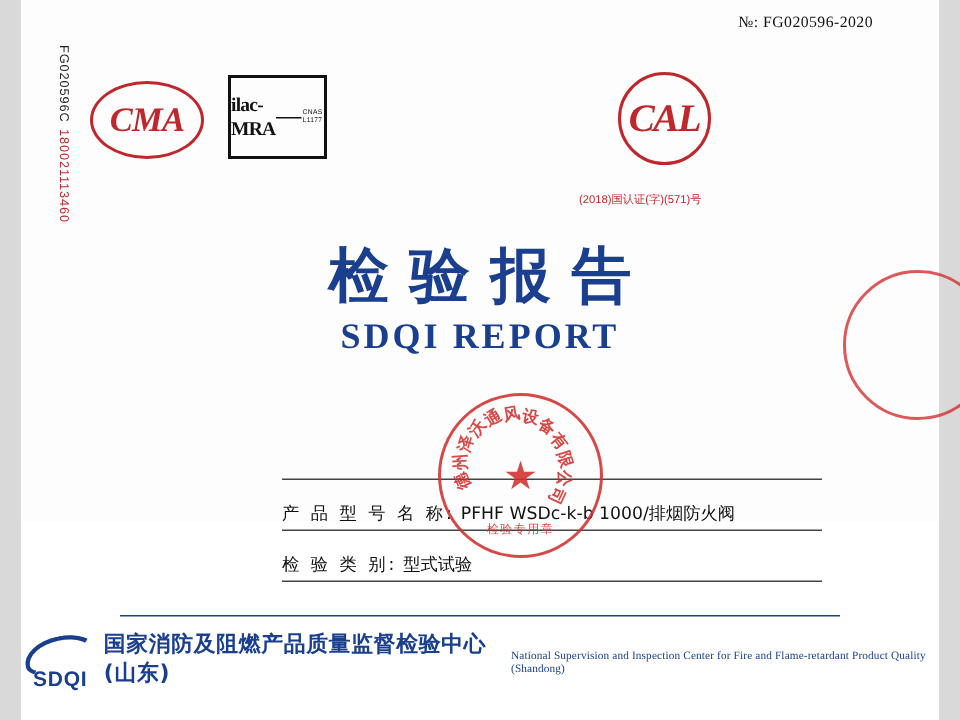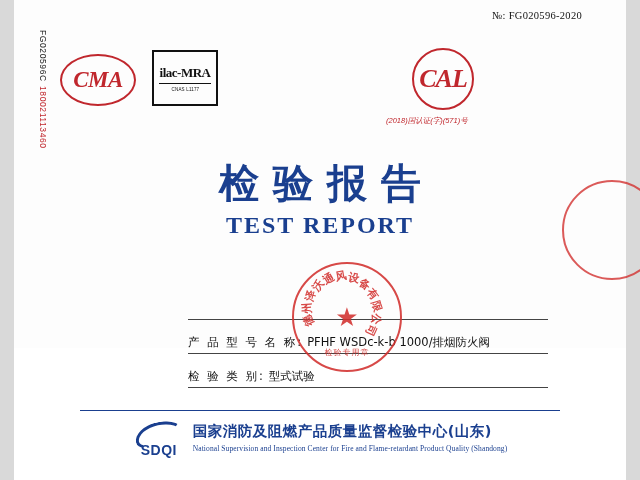--- a/index.html
+++ b/index.html
@@ -104,21 +104,21 @@
   
   .mra {
     position: absolute;
     left: 92px;
     top: 6px;
     width: 66px;
     height: 56px;
     border: 2px solid #111;
     box-sizing: border-box;
     display: flex;
-    flex-direction: column;
+    flex-direction: row;
     align-items: center;
     justify-content: center;
   }
   .mra .mra-top {
     font-size: 13px;
     font-weight: bold;
     color: #111;
     letter-spacing: -0.5px;
     font-family: "Liberation Serif", serif;
   }
@@ -195,25 +195,24 @@
     font-size: 26px;
     font-weight: bold;
     font-style: italic;
     color: #c0272d;
     font-family: "Liberation Serif", serif;
     letter-spacing: -1px;
   }
   .cal-cert {
     position: absolute;
     left: 326px;
-    top: 72px;
+    top: 84px;
     font-size: 7.5px;
     color: #c0272d;
     white-space: nowrap;
-    font-style: italic;
   }
 
   
   .title-cn {
     position: absolute;
     left: 0;
     right: 0;
     top: 156px;
     text-align: center;
     font-size: 40px;
@@ -380,21 +379,22 @@
     left: 8px;
     top: 22px;
     font-size: 14px;
     font-weight: bold;
     color: #1a3f8f;
     letter-spacing: 0.5px;
     font-family: "Liberation Sans", sans-serif;
   }
   .footer-texts {
     display: flex;
-    flex-direction: column;
+    flex-direction: row;
+    align-items: center;
   }
   .footer-cn {
     font-size: 14.5px;
     font-weight: bold;
     color: #1a3f8f;
     letter-spacing: 0.5px;
     font-family: "DejaVu Sans", sans-serif;
   }
   .footer-en {
     font-size: 7.5px;
@@ -431,21 +431,21 @@
       </div>
 
 
       <div class="cal">
         <div class="cal-inner">CAL</div>
       </div>
       <div class="cal-cert">(2018)国认证(字)(571)号</div>
     </div>
 
     <div class="title-cn">检验报告</div>
-    <div class="title-en">TEST REPORT</div>
+    <div class="title-en">SDQI REPORT</div>
 
     <div class="fields">
       <div class="field-row">
       </div>
       <div class="field-row">
         <span class="field-label">产 品 型 号 名 称:</span>
         <span class="field-value">PFHF WSDc-k-b 1000/排烟防火阀</span>
       </div>
       <div class="field-row">
         <span class="field-label">检 验 类 别:</span>

